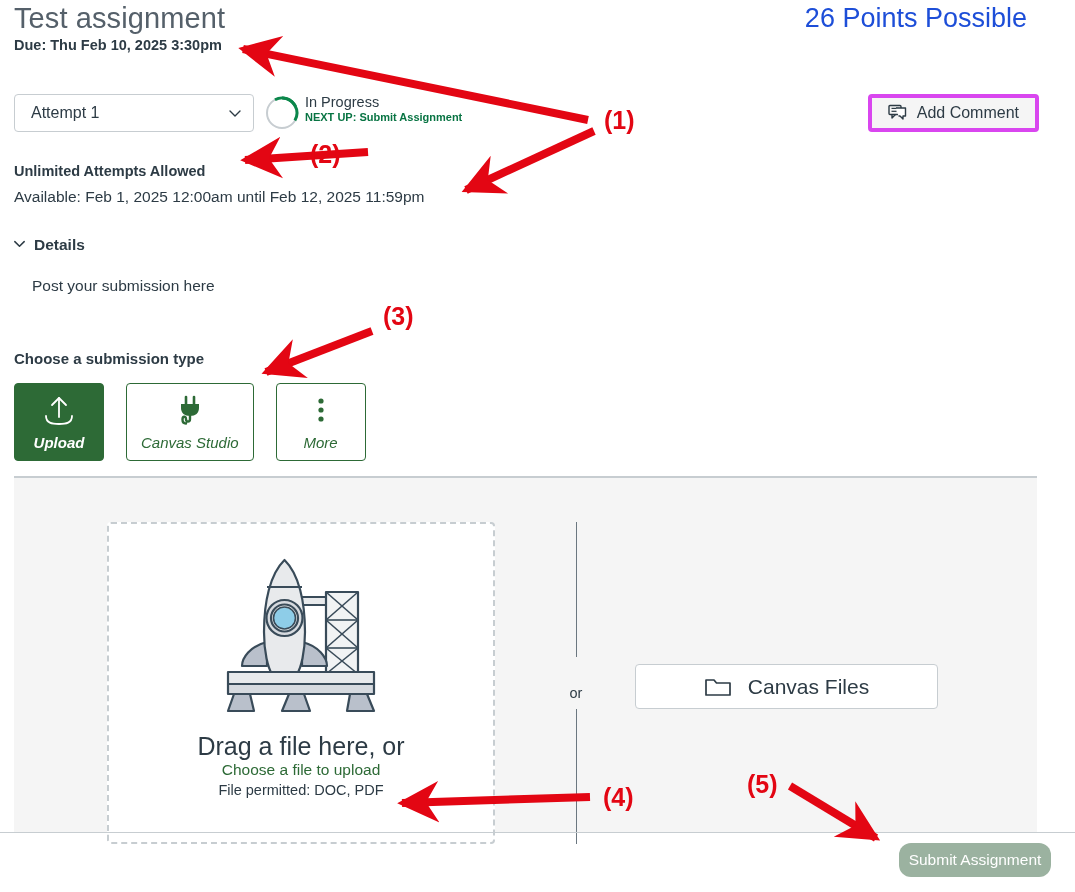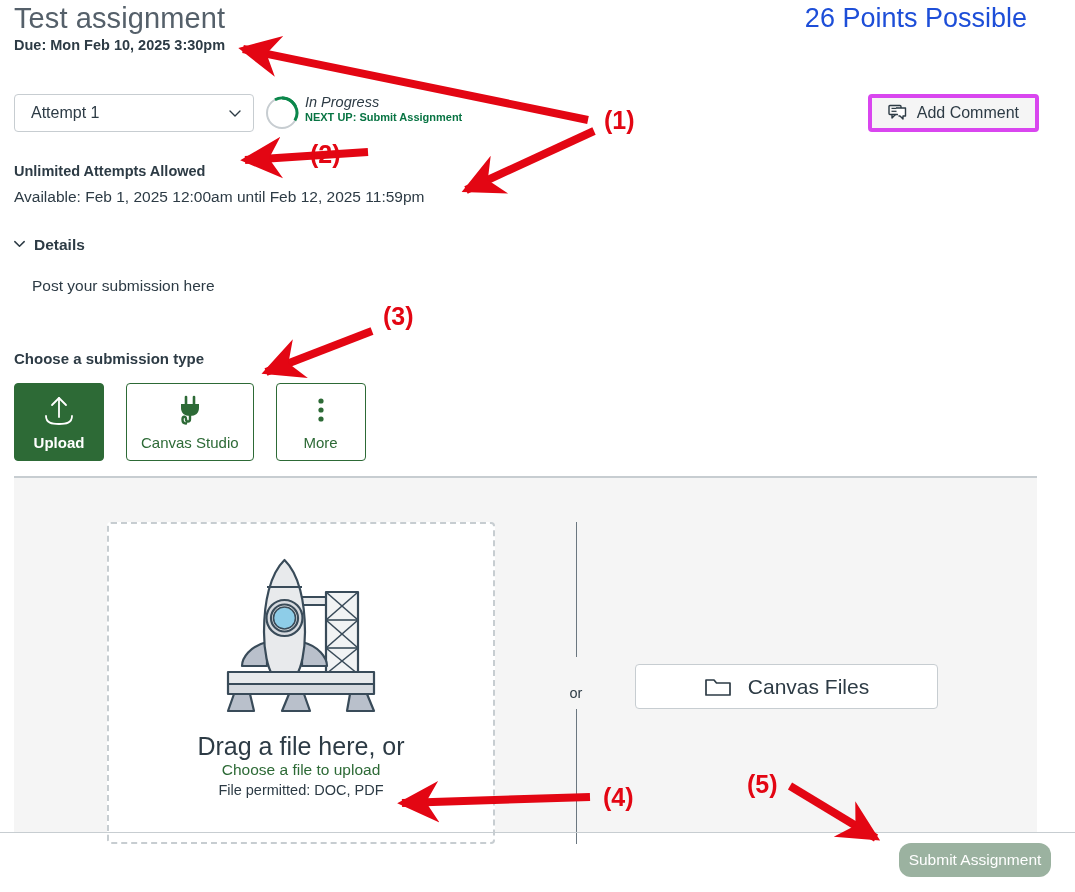--- a/index.html
+++ b/index.html
@@ -87,21 +87,20 @@
   .status-block {
     position: absolute;
     left: 305px;
     top: 93px;
     line-height: 1.25;
   }
   .status-top {
     font-size: 14.5px;
     color: #2D3B45;
     font-weight: 400;
-    font-style: italic;
   }
   .status-next {
     font-size: 11px;
     color: #087443;
     font-weight: 700;
     white-space: nowrap;
   }
 
   .add-comment-btn {
     position: absolute;
@@ -175,20 +174,21 @@
     font-weight: 700;
     color: #2D3B45;
   }
   .type-buttons {
     position: absolute;
     left: 14px;
     top: 383px;
     display: flex;
     gap: 22px;
     align-items: flex-start;
+    font-style: italic;
   }
   .type-btn {
     box-sizing: border-box;
     height: 78px;
     min-width: 90px;
     border: 1px solid #2D6A36;
     border-radius: 4px;
     background: #ffffff;
     display: flex;
     flex-direction: column;
@@ -349,21 +349,21 @@
     font-size: 25px;
     font-family: "Liberation Sans", sans-serif;
   }
 </style>
 </head>
 <body>
 
 <div id="page">
 
   <div class="assignment-title">Test assignment</div>
-  <div class="due-line">Due: Mon Feb 10, 2025 3:30pm</div>
+  <div class="due-line">Due: Thu Feb 10, 2025 3:30pm</div>
   <div class="points-possible">26 Points Possible</div>
 
   <div class="attempt-select">
     <span class="label">Attempt 1</span>
     <svg class="chev" viewBox="0 0 16 16">
       <path d="M3 6 L8 11 L13 6" fill="none" stroke="#2D3B45" stroke-width="1.4" stroke-linecap="round" stroke-linejoin="round"></path>
     </svg>
   </div>
 
   <svg class="progress-ring" viewBox="0 0 34 34">

